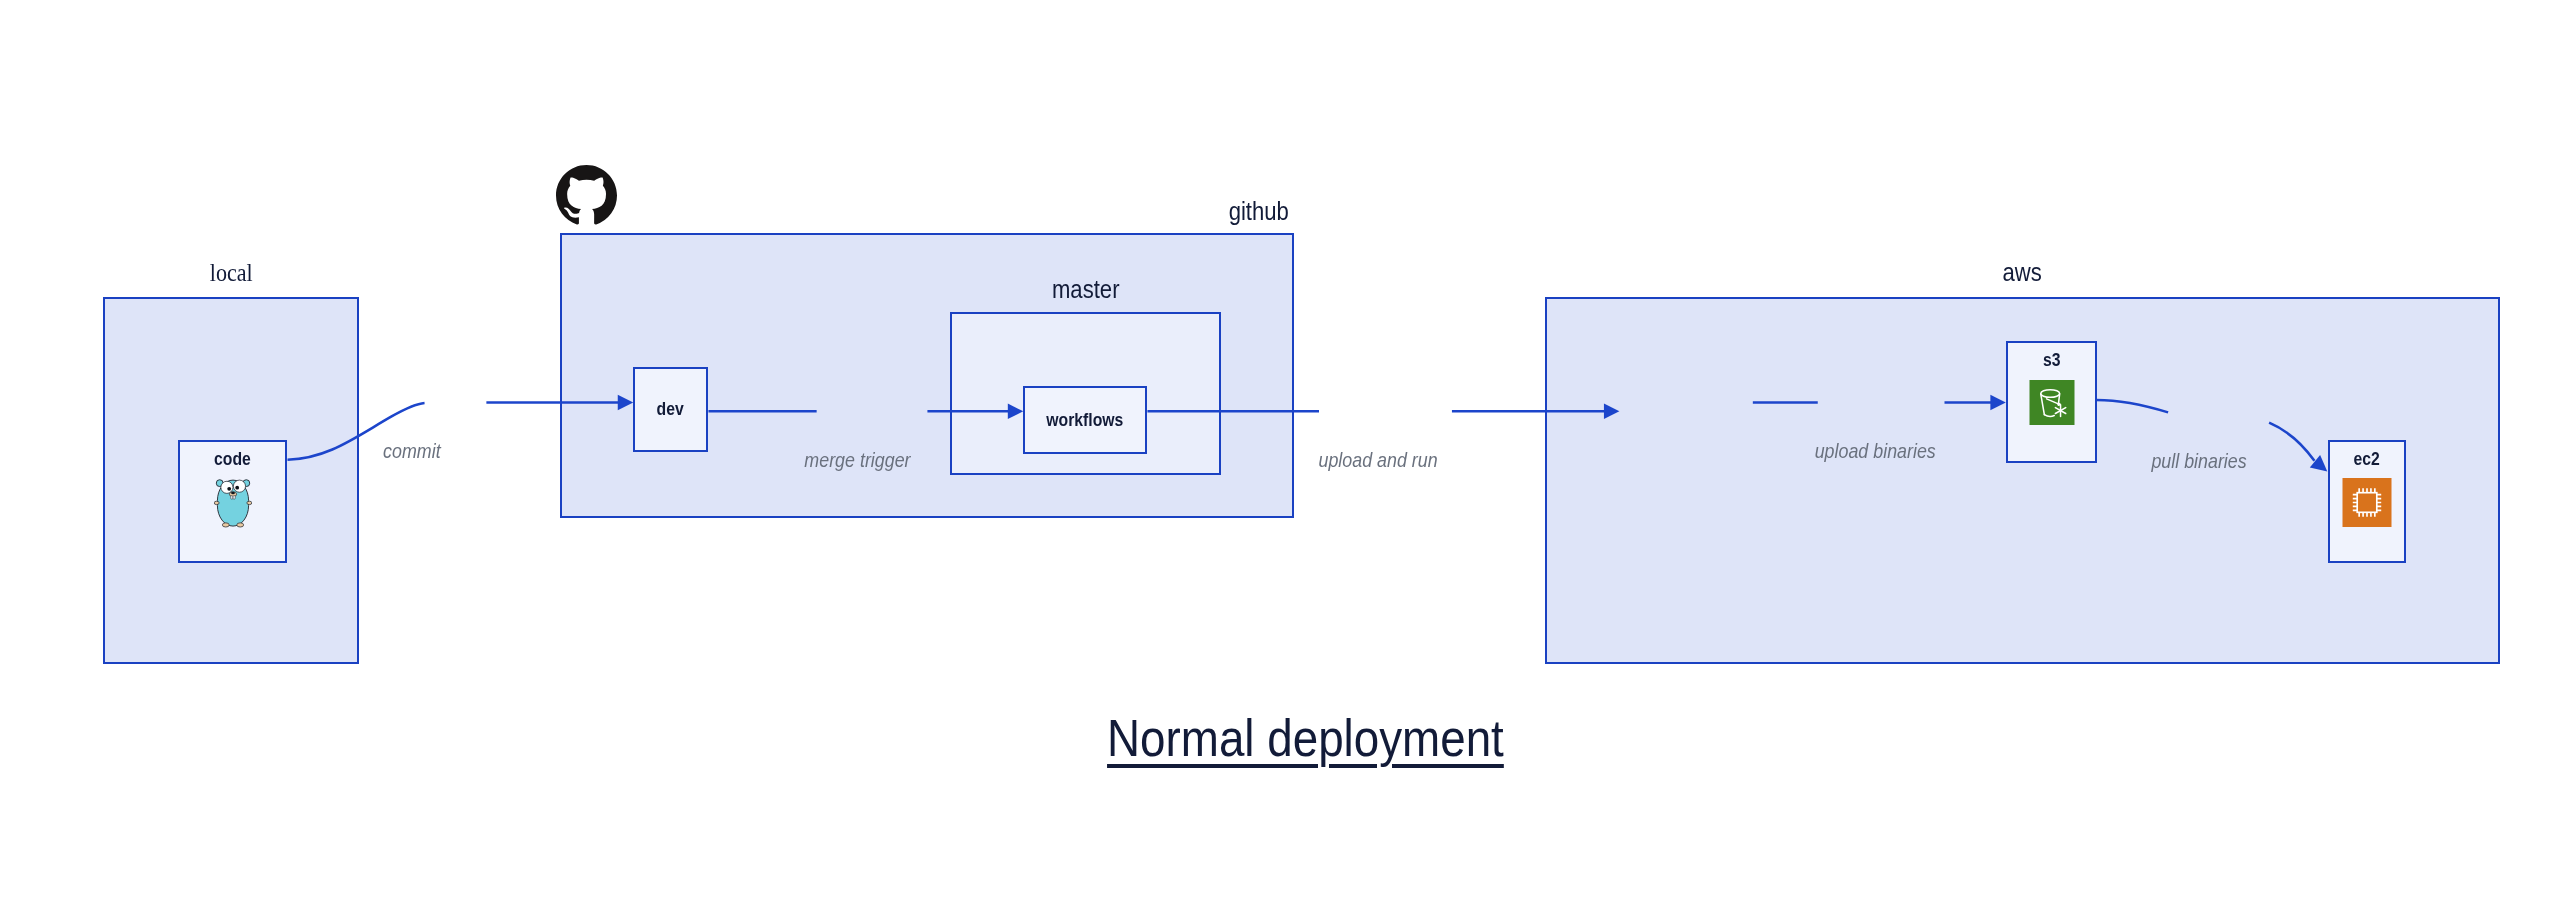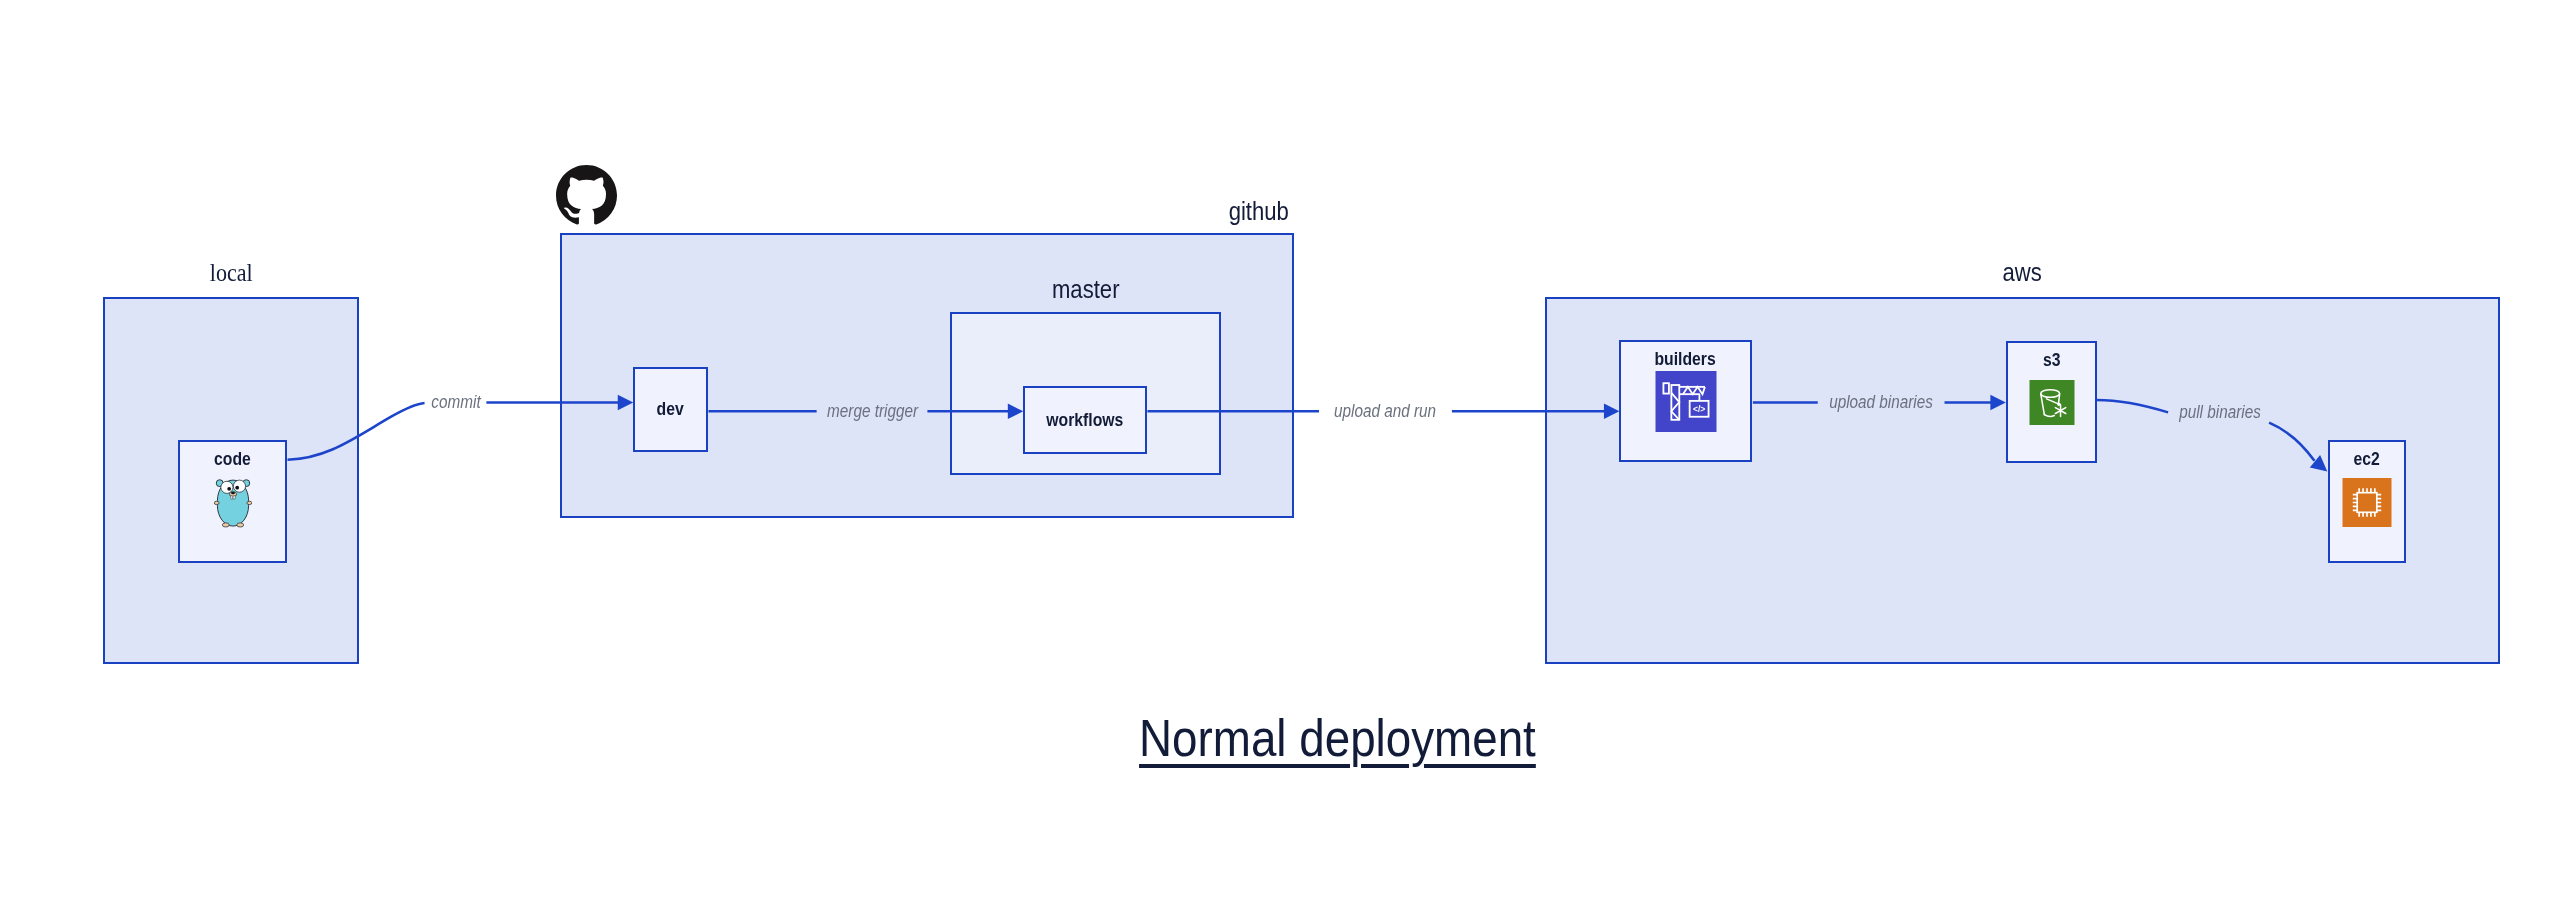--- a/index.html
+++ b/index.html
@@ -17,23 +17,23 @@
   .node-label-top{padding-top:6.7px;}
 
   
   .ctr-label{position:absolute;font-size:26px;line-height:33px;color:var(--c-label_navy,#121b38);z-index:4;}
   .ctr-label.centered{text-align:center;}
   .ctr-label.right{text-align:right;}
   .cond{display:inline-block;transform:scaleX(.85);transform-origin:center center;}
   .ctr-label.right .cond{transform-origin:right center;}
   .ndcond{display:inline-block;transform:scaleX(.9);transform-origin:center center;}
 
-  .edge-label{position:absolute;font-style:italic;font-size:18px;line-height:25px;color:var(--c-edge_label,#6a717e);text-align:center;z-index:7;white-space:nowrap;}
-
-  .diagram-title{position:absolute;left:1048px;top:709px;width:515px;text-align:right;font-size:52px;line-height:58px;color:var(--c-label_navy,#121b38);z-index:4;}
+  .edge-label{position:absolute;font-style:italic;font-size:21px;line-height:25px;color:var(--c-edge_label,#6a717e);text-align:left;z-index:7;white-space:nowrap;margin-top:48px;}
+
+  .diagram-title{position:absolute;left:1048px;top:709px;width:515px;text-align:center;font-size:52px;line-height:58px;color:var(--c-label_navy,#121b38);z-index:4;}
   .diagram-title .cond{transform:scaleX(.88);}
   .diagram-title .underlined{text-decoration:underline;text-decoration-thickness:3.6px;text-underline-offset:8.2px;}
 
   
   .edges-svg{position:absolute;left:0;top:0;z-index:5;pointer-events:none;}
   .edge{stroke:var(--c-edge,#1a41c2);stroke-width:5;fill:none;}
   .arrowhead{fill:var(--c-edge,#1a41c2);stroke:none;}
 
   
   .node-icon{position:absolute;left:50%;transform:translateX(-50%);z-index:4;}
@@ -106,41 +106,20 @@
       <span class="ndcond">dev</span>
     </div>
   </div>
 
   <div class="node-box center" style="left:1023px;top:386px;width:124px;height:68px;">
     <div class="node-label">
       <span class="ndcond">workflows</span>
     </div>
   </div>
 
-  <div class="node-box" style="left:1619px;top:340px;width:133px;height:122px;">
-    <div class="node-label node-label-top">
-      <span class="ndcond">builders</span>
-    </div>
-    <div class="node-icon" style="top:29px;width:62px;height:61px;">
-      <svg width="62" height="61" viewBox="0 0 100 100">
-        <rect width="100" height="100" style="fill:var(--c-builders_bg,#4245c9)"></rect>
-        <g stroke="#ffffff" stroke-width="3" fill="none">
-          <rect x="13" y="20" width="9" height="17"></rect>
-          <rect x="26" y="23" width="13" height="57"></rect>
-          <path d="M26 36 L39 51 L26 66 L39 80"></path>
-          <path d="M39 26 H81"></path>
-          <path d="M39 38 H73"></path>
-          <path d="M45 38 L53 26 L61 38 L69 26 L77 38 L81 26"></path>
-          <path d="M72 38 V49"></path>
-          <rect x="56" y="49" width="31" height="26"></rect>
-        </g>
-        <text x="71.5" y="62.5" text-anchor="middle" dominant-baseline="central" font-size="14" font-weight="bold" fill="#ffffff">&lt;/&gt;</text>
-      </svg>
-    </div>
-  </div>
 
   <div class="node-box" style="left:2006px;top:341px;width:91px;height:122px;">
     <div class="node-label node-label-top">
       <span class="ndcond">s3</span>
     </div>
     <div class="node-icon" style="top:37px;width:46px;height:45px;">
       <svg width="46" height="45" viewBox="0 0 100 100">
         <rect width="100" height="100" style="fill:var(--c-s3_bg,#3f8624)"></rect>
         <g stroke="#ffffff" stroke-width="3.4" fill="none" stroke-linecap="round">
           <ellipse cx="46" cy="30" rx="21" ry="8.5"></ellipse>

